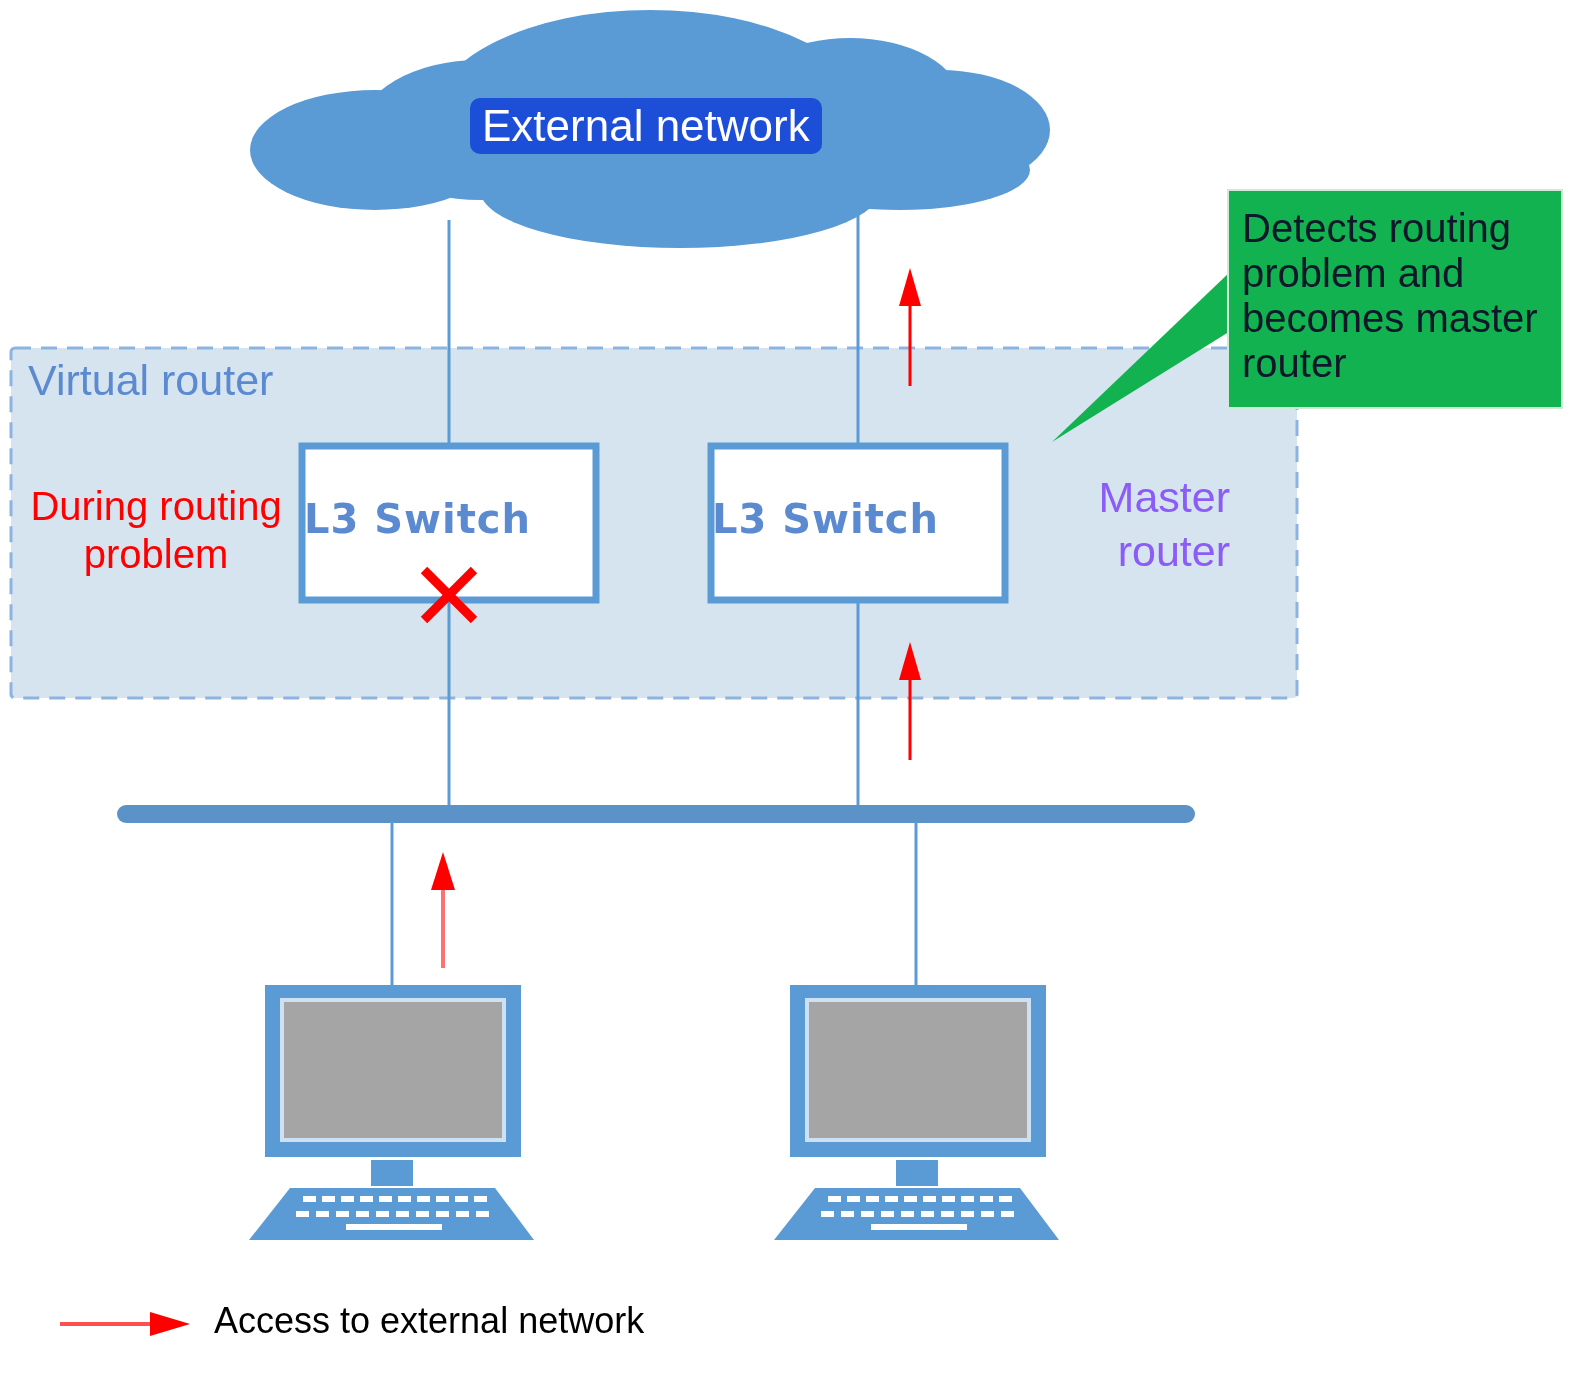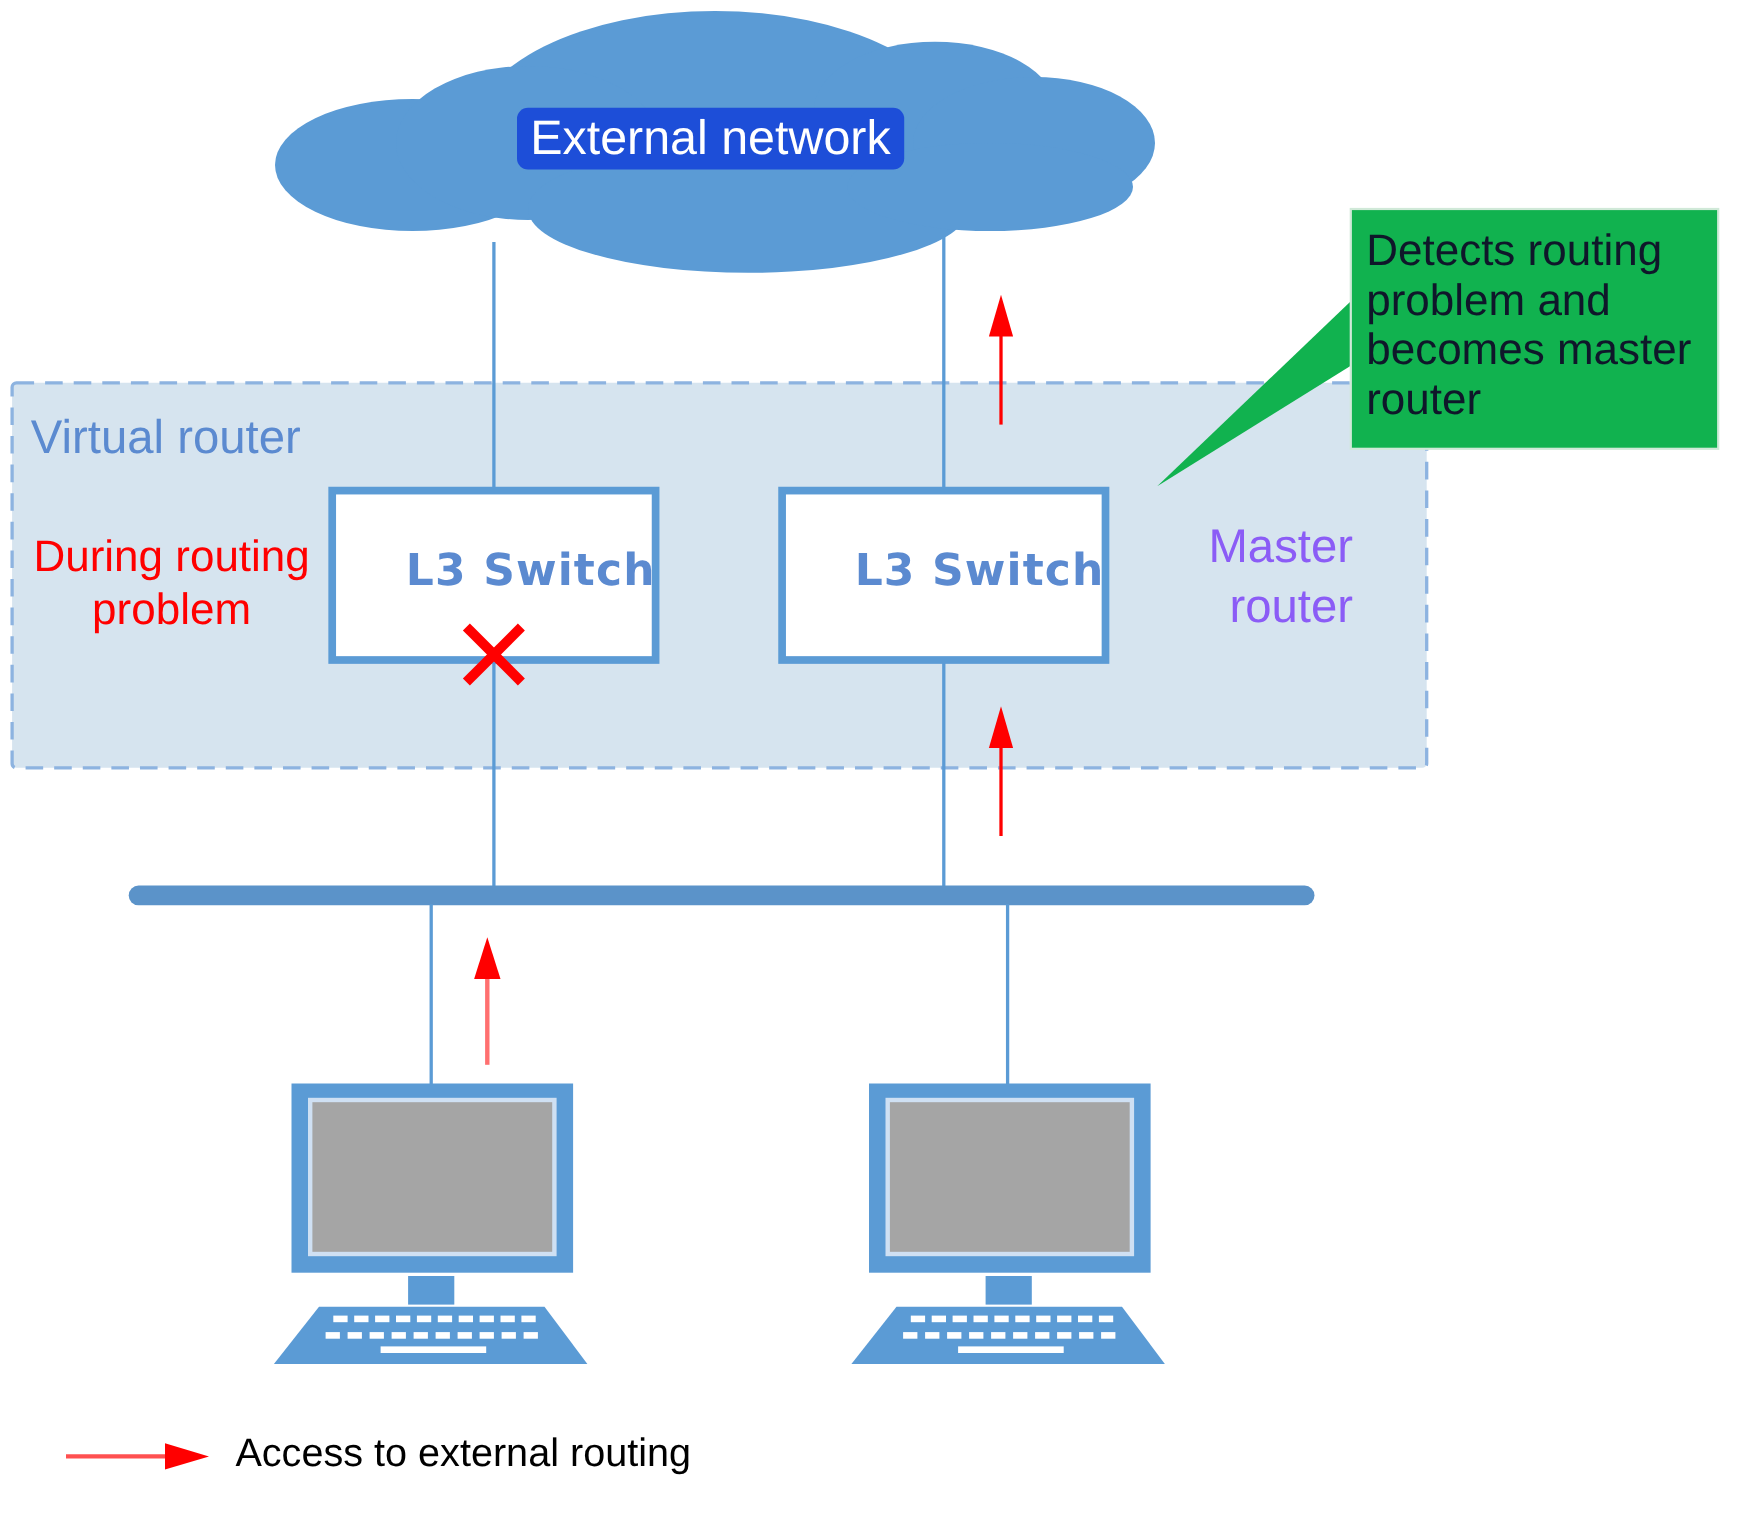--- a/index.html
+++ b/index.html
@@ -2,27 +2,27 @@
 <html><head>
 <meta charset="utf-8">
 <style>
   html, body { margin: 0; padding: 0; background: #ffffff; }
   body { width: 1581px; height: 1389px; position: relative; overflow: hidden;
          font-family: "Liberation Sans", sans-serif; }
   svg#diagram { position: absolute; left: 0; top: 0; }
   .lbl { position: absolute; white-space: nowrap; font-family: "Liberation Sans", sans-serif; }
   .cloud-label { left: 470px; top: 98px; height: 56px; padding: 0 12px; line-height: 56px;
                  background: #1d4ed8; border-radius: 10px; color: #ffffff; font-size: 44px; }
-  .vr-label { left: 28px; top: 374px; color: #5b8ad0; font-size: 43px; }
+  .vr-label { left: 28px; top: 356px; color: #5b8ad0; font-size: 43px; }
   .fault-label { left: 14px; top: 482px; width: 284px; text-align: center; color: #ff0000;
                  font-size: 40px; line-height: 48px; white-space: normal; }
   .master-label { left: 1070px; top: 470px; width: 160px; text-align: right; color: #8b5cf6;
                   font-size: 43px; line-height: 54px; white-space: normal; }
   .sw-label { color: #5b8ad0; font-size: 40px; font-weight: bold; font-family: "DejaVu Sans", sans-serif;
-              letter-spacing: 1px; text-align: right; width: 292px; }
+              letter-spacing: 1px; text-align: left; width: 292px; }
   .sw1-label { left: 304px; top: 496px; }
   .sw2-label { left: 712px; top: 496px; }
   .callout-text { left: 1242px; top: 206px; color: #0f172a; font-size: 40px; line-height: 45px;
                   white-space: normal; width: 330px; }
   .legend-label { left: 214px; top: 1300px; color: #000000; font-size: 36px; }
 </style>
 </head>
 <body>
 
 <svg id="diagram" width="1581" height="1389" viewBox="0 0 1581 1389">
@@ -144,13 +144,13 @@
   </g>
 </svg>
 
 <div class="lbl cloud-label">External network</div>
 <div class="lbl vr-label">Virtual router</div>
 <div class="lbl fault-label">During routing problem</div>
 <div class="lbl master-label">Master router</div>
 <div class="lbl sw-label sw1-label">L3 Switch</div>
 <div class="lbl sw-label sw2-label">L3 Switch</div>
 <div class="lbl callout-text">Detects routing problem and becomes master router</div>
-<div class="lbl legend-label">Access to external routing</div>
+<div class="lbl legend-label">Access to external network</div>
 
 </body></html>

